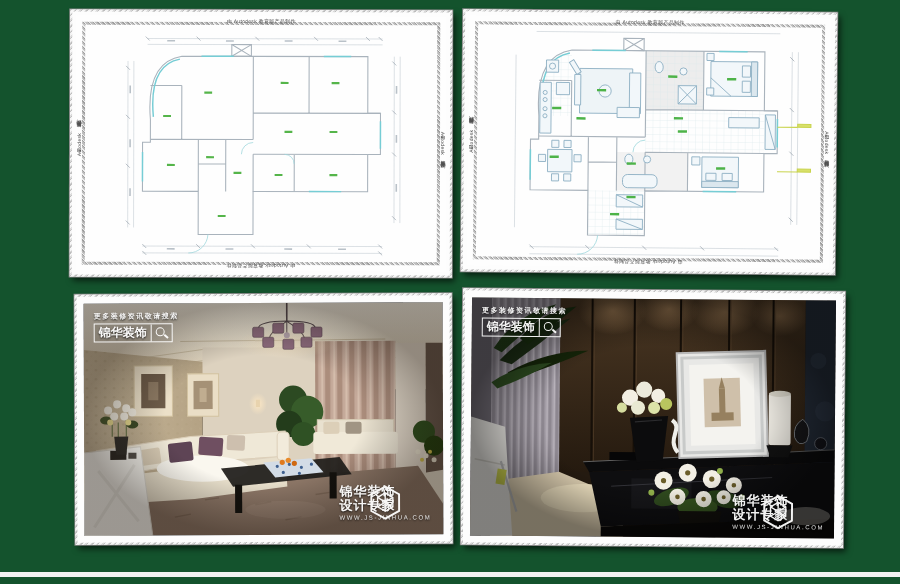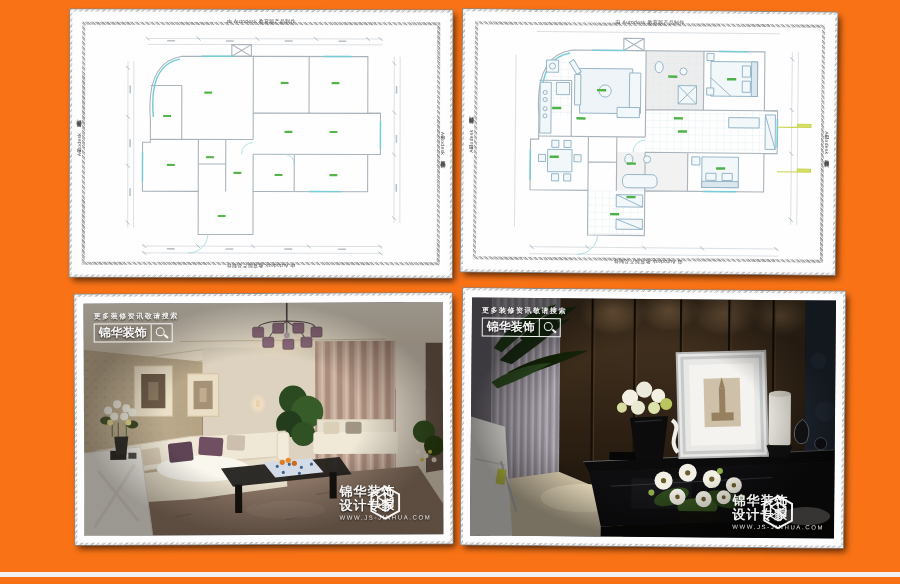--- a/index.html
+++ b/index.html
@@ -1,16 +1,16 @@
 <!DOCTYPE html>
 <html><head>
 <meta charset="utf-8">
 <style>
   html,body{margin:0;padding:0;background:#000;}
-  .canvas{position:relative;width:900px;height:584px;background:#f97316;overflow:hidden;font-family:"Liberation Sans",sans-serif;}
+  .canvas{position:relative;width:900px;height:584px;background:#14532d;overflow:hidden;font-family:"Liberation Sans",sans-serif;}
   .panel{position:absolute;background:#fdfdfd;border:2px solid transparent;
          border-image:repeating-linear-gradient(135deg,#bdbdbd 0 1px,#f5f5f5 1px 3px,#d9d9d9 3px 4px) 2;
          box-shadow:0 0 0 1px #8a8a8a, 3px 4px 6px rgba(0,0,0,.65);}
   
   .cad-inner{position:absolute;inset:4px;background:#fefefe;}
   .cad-border{position:absolute;inset:6px;border:3px solid #c9c9c9;
               border-image:repeating-linear-gradient(45deg,#9e9e9e 0 1px,#ececec 1px 2px,#bdbdbd 2px 3.5px) 3;}
   .adsk{position:absolute;color:#4c4c4c;font-size:5px;letter-spacing:.3px;white-space:nowrap;line-height:1;}
   .adsk-top{top:3px;left:50%;transform:translateX(-50%);}
   .adsk-bottom{bottom:3px;left:50%;transform:translateX(-50%) rotate(180deg);}

